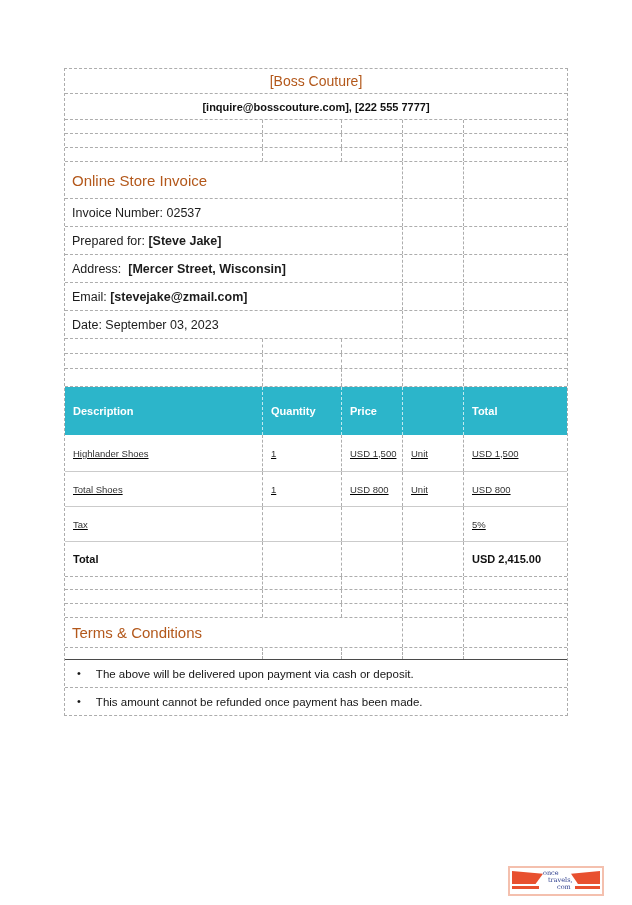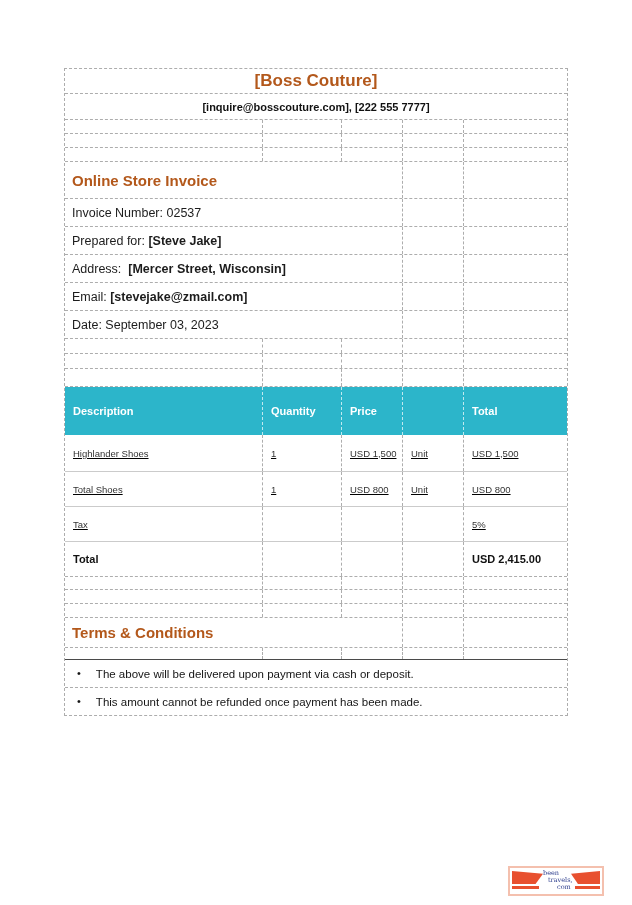--- a/index.html
+++ b/index.html
@@ -20,23 +20,23 @@
   .c{border-right:1px dashed var(--grid);display:flex;align-items:center;min-width:0;overflow:hidden;}
   .c:last-child{border-right:none;}
   .span3{grid-column:span 3;}
   .span5{grid-column:1 / -1;}
   .center{justify-content:center;}
   
   .h12{height:12px}.h13{height:13px}.h14{height:14px}.h15{height:15px}.h18{height:18px}
   .h25{height:25px}.h26{height:26px}.h27{height:27px}.h28{height:28px}.h30{height:30px}
   .h35{height:35px}.h36{height:48px}.h37{height:37px}
   
-  .company-name{color:var(--orange);font-weight:700;font-size:17px;}
+  .company-name{color:var(--orange);font-weight:400;font-size:14px;}
   .contact{font-weight:700;font-size:11px;color:#111;}
-  .sect-title{color:var(--orange);font-weight:700;font-size:15px;padding-left:7px;}
+  .sect-title{color:var(--orange);font-weight:400;font-size:15px;padding-left:7px;}
   .detail{font-size:12.5px;color:#1c1c1c;padding-left:7px;white-space:pre;}
   .b{font-weight:700;}
   
   .r.teal{background:var(--teal);border-bottom:none;}
   .r.teal .c{border-right:1px dashed rgba(255,255,255,.7);}
   .r.teal .c:last-child{border-right:none;}
   .r.solid{border-bottom:1px solid var(--solid);text-decoration:underline;}
   .th{color:#fff;font-weight:700;font-size:11px;padding-left:8px;}
   .td{font-size:9.5px;color:#333;padding-left:8px;}
   .tb{font-weight:700;font-size:11px;color:#111;padding-left:8px;}
@@ -236,18 +236,18 @@
     </div>
 
   </div>
 
   <div class="logo">
     <div class="logo-flag-left"></div>
     <div class="logo-bar-left"></div>
     <div class="logo-flag-right"></div>
     <div class="logo-bar-right"></div>
     <div class="logo-text">
-      <div class="l1">been</div>
+      <div class="l1">once</div>
       <div class="l2">travels,</div>
       <div class="l3">com</div>
     </div>
   </div>
 </div>
 
 </body></html>

